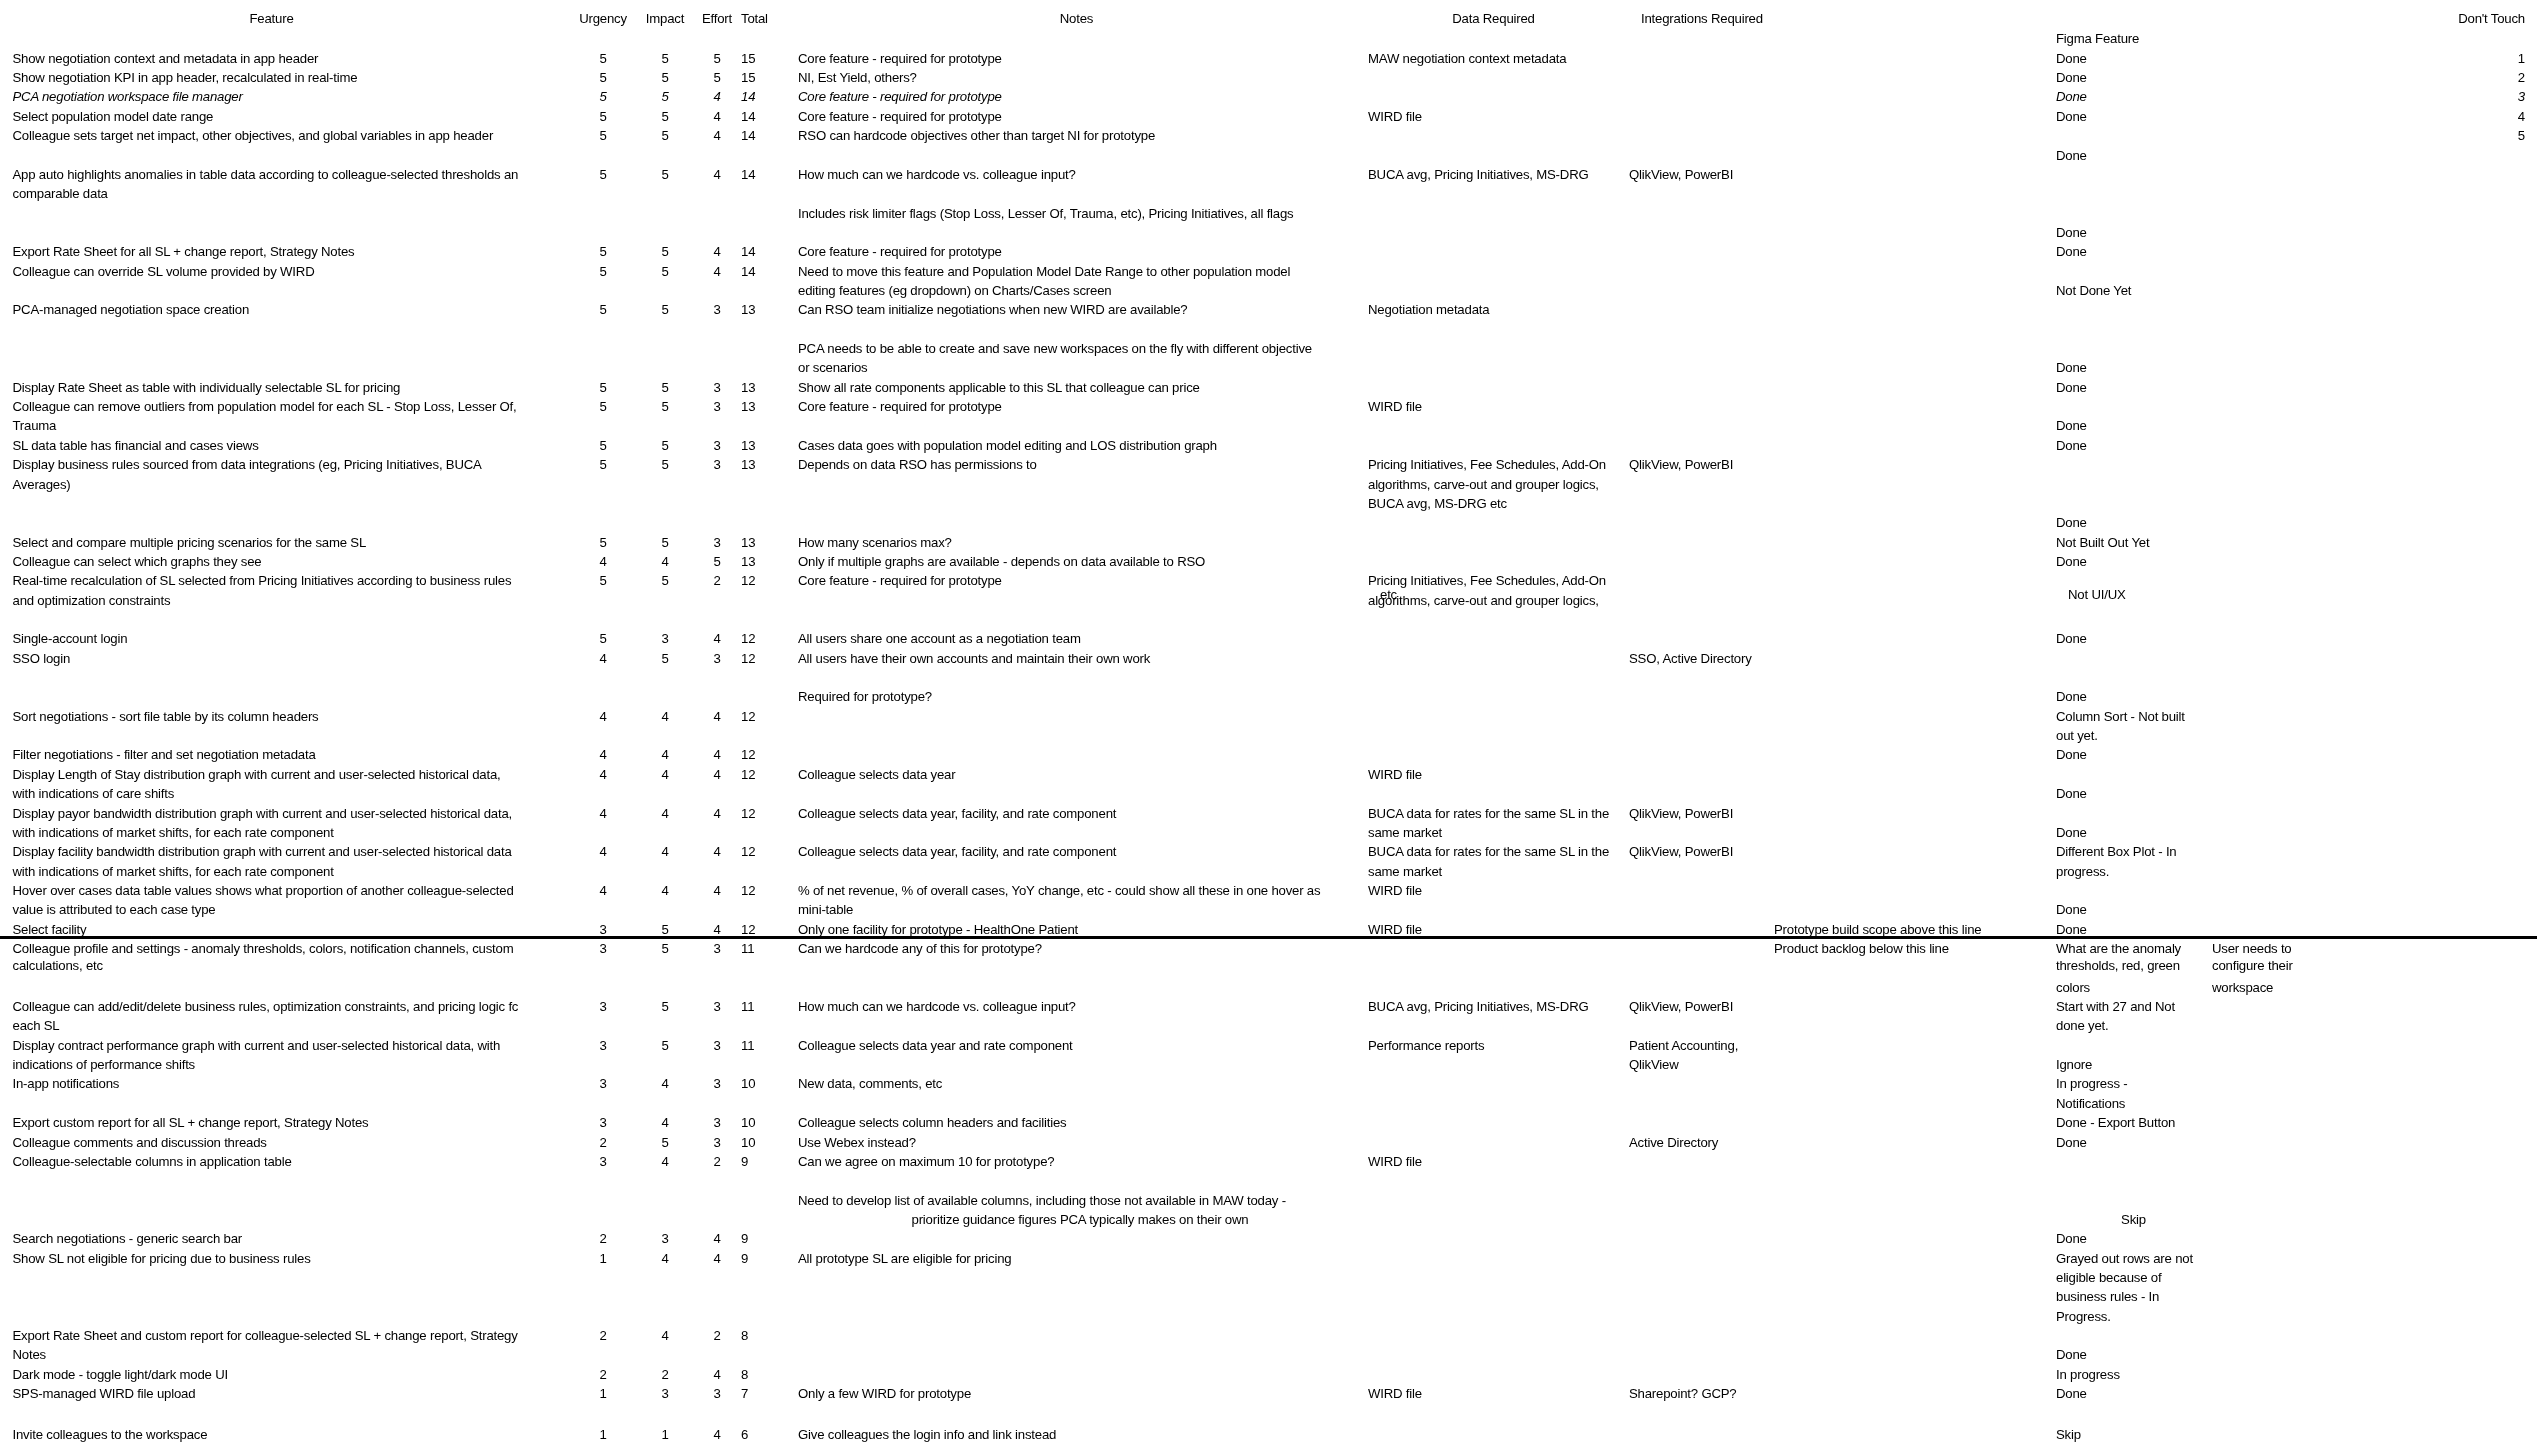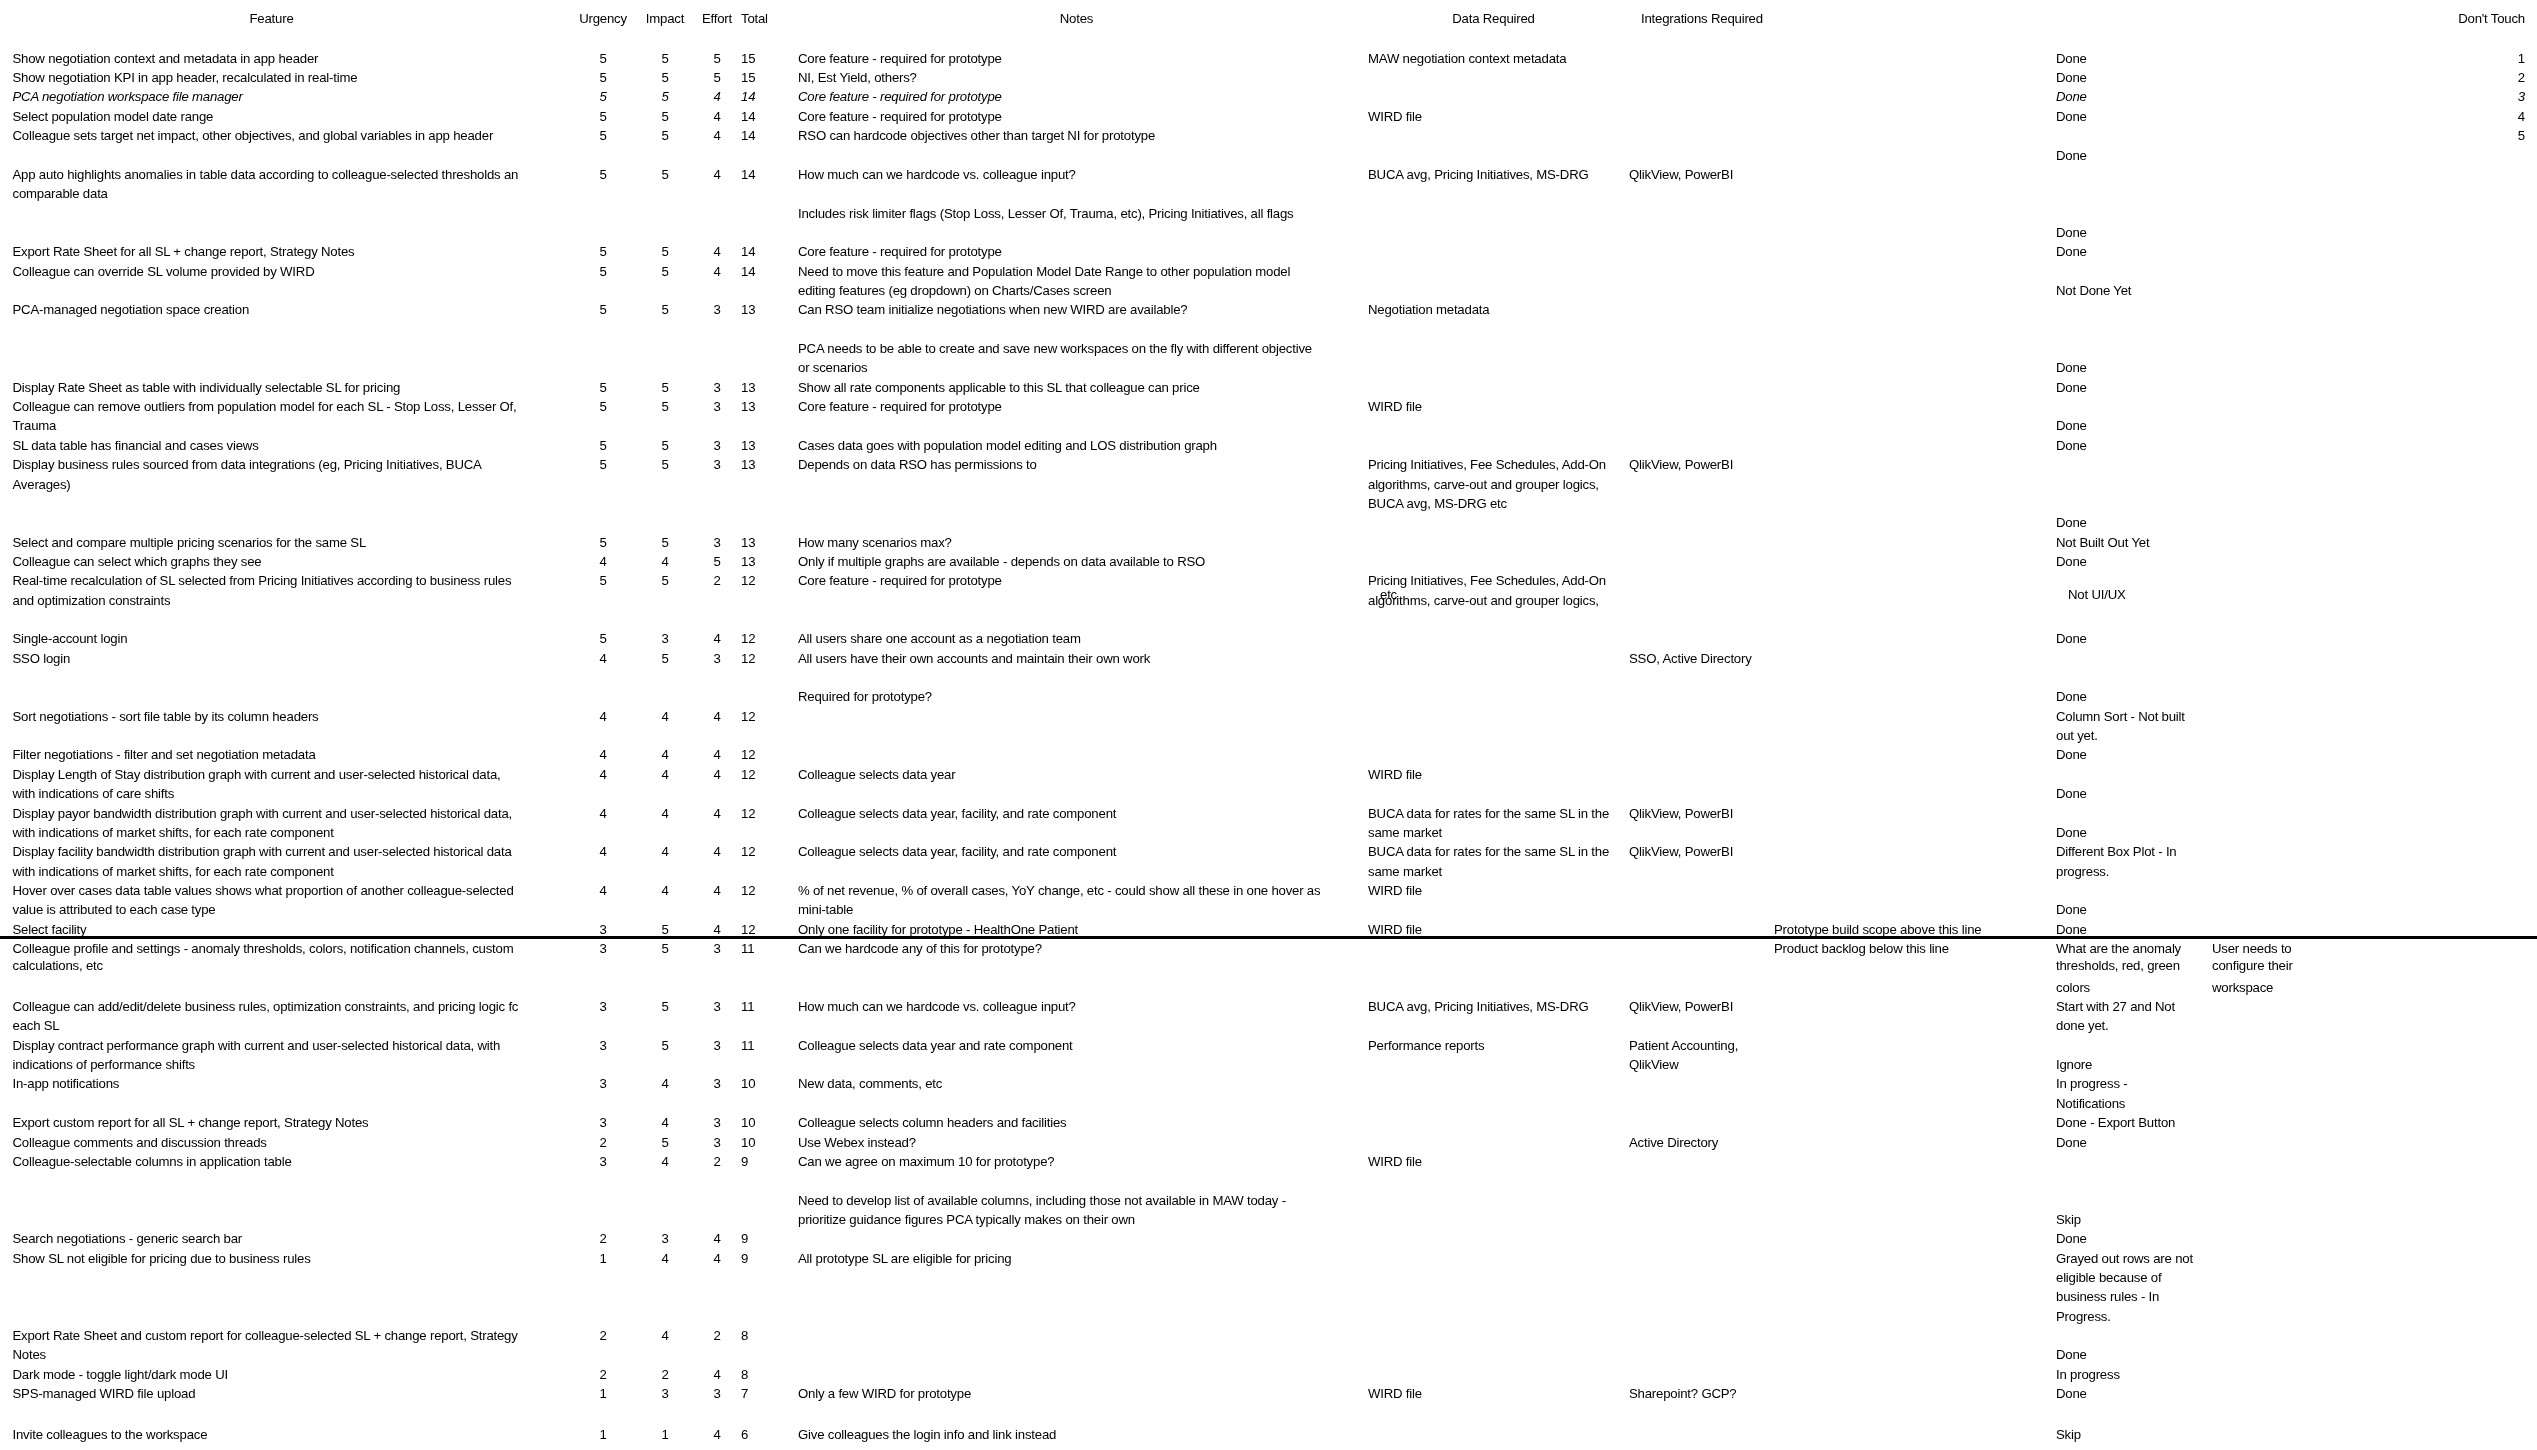--- a/index.html
+++ b/index.html
@@ -44,20 +44,23 @@
     <div class="cell c-u">Urgency</div>
     <div class="cell c-i">Impact</div>
     <div class="cell c-e">Effort</div>
     <div class="cell c-t">Total</div>
     <div class="cell h-n">Notes</div>
     <div class="cell h-d">Data Required</div>
     <div class="cell h-g">Integrations Required</div>
     <div class="cell c-x">Don't Touch</div>
   </div>
 
+  <div class="line" style="top:28.5px;">
+    <div class="cell c-m">Figma Feature</div>
+  </div>
 
   <div id="rows">
       <div class="line" style="top: 49px;">
         <div class="cell c-f">Show negotiation context and metadata in app header</div>
         <div class="cell c-u">5</div>
         <div class="cell c-i">5</div>
         <div class="cell c-e">5</div>
         <div class="cell c-t">15</div>
         <div class="cell c-n">Core feature - required for prototype</div>
         <div class="cell c-d">MAW negotiation context metadata</div>
@@ -448,21 +451,21 @@
         <div class="cell c-i">4</div>
         <div class="cell c-e">2</div>
         <div class="cell c-t">9</div>
         <div class="cell c-n">Can we agree on maximum 10 for prototype?</div>
         <div class="cell c-d">WIRD file</div>
       </div>
       <div class="line" style="top: 1171px;"></div>
       <div class="line" style="top: 1191px;">
         <div class="cell c-n">Need to develop list of available columns, including those not available in MAW today -</div>
       </div>
-      <div class="line" style="top: 1210px;">
+      <div class="line" style="top: 1210px; text-align: center;">
         <div class="cell c-n">prioritize guidance figures PCA typically makes on their own</div>
         <div class="cell c-m">Skip</div>
       </div>
       <div class="line" style="top: 1229px;">
         <div class="cell c-f">Search negotiations - generic search bar</div>
         <div class="cell c-u">2</div>
         <div class="cell c-i">3</div>
         <div class="cell c-e">4</div>
         <div class="cell c-t">9</div>
         <div class="cell c-m">Done</div>

